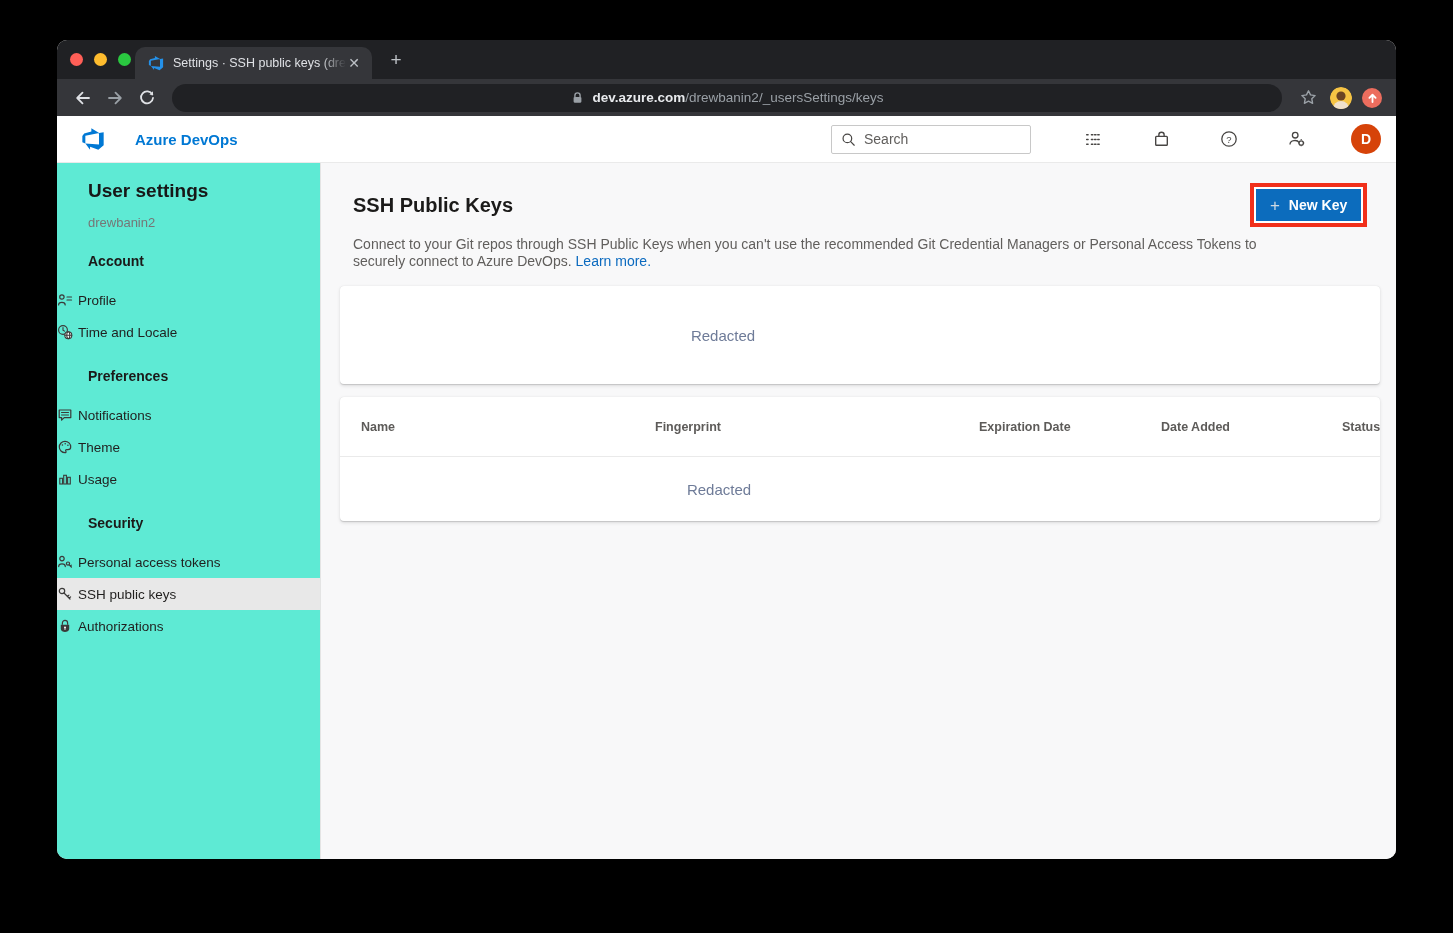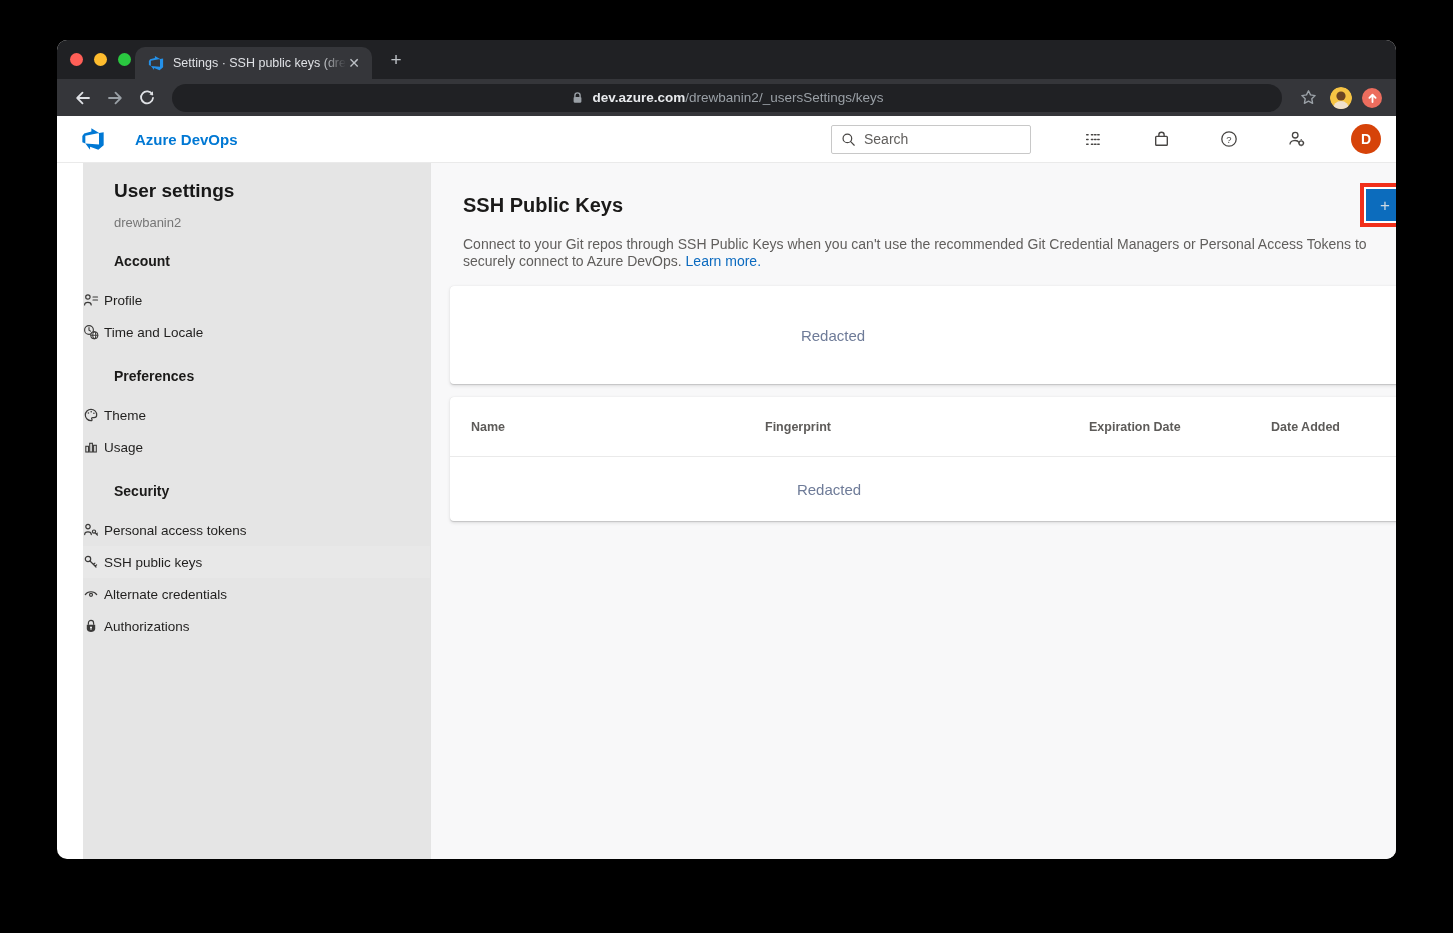--- a/index.html
+++ b/index.html
@@ -33,21 +33,21 @@
   .brand-label { color:#0078d4; font-size:15px; font-weight:700; margin-left:10px; }
   .spacer { flex:1; }
   .searchbox { width:200px; height:29px; border:1px solid #c8c8c8; border-radius:2px; display:flex; align-items:center; padding:0 9px; margin-right:18px; }
   .searchbox input { border:none; outline:none; width:100%; font-size:14px; color:#323130; margin-left:8px; font-family:"Liberation Sans", sans-serif; background:transparent; }
   .searchbox input::placeholder { color:#605e5c; }
   .hd-ic { width:32px; height:32px; display:flex; align-items:center; justify-content:center; margin:0 8px; }
   .avatar-d { width:30px; height:30px; border-radius:50%; background:#d64309; color:#fff; font-size:14px; font-weight:700; display:flex; align-items:center; justify-content:center; margin-left:10px; }
 
   
   .bodyrow { display:flex; height:696px; }
-  .sidebar { width:348px; background:#e5e5e5; border-right:1px solid #e4e4e4; padding-top:16px; flex:none;margin-left:26px; }
+  .sidebar { width:264px; background:#5eead4; border-right:1px solid #e4e4e4; padding-top:16px; flex:none; }
   .sb-title { margin:0 0 0 31px; font-size:19px; font-weight:700; color:#171717; line-height:24px; }
   .sb-sub { margin:11px 0 0 31px; font-size:13px; color:#767676; line-height:17px; }
   .sb-section { margin:19px 0 14px 31px; font-size:14px; font-weight:700; color:#1b1a19; line-height:18px; }
   .sb-section.first { margin-top:21px; }
   .sb-item { height:32px; display:flex; align-items:center; cursor:pointer; }
   .sb-item.selected { background:#e8e8e8; }
   .sb-item .ic { width:16px; height:16px; flex:none; display:flex; }
   .sb-item .lbl { margin-left:5px; font-size:13.5px; color:#201f1e; }
 
   .main { flex:1; background:#f8f8f9; padding:20px 19px 0 19px; position:relative; }
@@ -209,20 +209,29 @@
                 <ellipse cx="11.3" cy="11.3" rx="1.5" ry="3.5"></ellipse>
                 <path d="M7.9 11.3h6.8"></path>
               </svg>
         </span>
         <span class="lbl">Time and Locale</span>
       </div>
 
       <div class="sb-section">Preferences</div>
       <div class="sb-item">
         <span class="ic">
+          <svg width="16" height="16" viewBox="0 0 16 16" fill="none" stroke="#3b3a39" stroke-width="1.2" stroke-linejoin="round">
+                <path d="M2.2 3h11.6v7.6H7.2L4.6 13.2v-2.6H2.2z"></path>
+                <path d="M4.5 5.5h7M4.5 8h7" stroke-linecap="round" stroke-width="1"></path>
+              </svg>
+        </span>
+        <span class="lbl">Notifications</span>
+      </div>
+      <div class="sb-item">
+        <span class="ic">
           <svg width="16" height="16" viewBox="0 0 16 16" fill="none" stroke="#3b3a39" stroke-width="1.2">
                 <path d="M8 2.3a5.7 5.7 0 1 0 0 11.4c1.1 0 1.3-.9.8-1.5-.5-.7-.1-1.6 1-1.6h1.2c1.5 0 2.7-1.2 2.7-2.7A5.7 5.7 0 0 0 8 2.3z"></path>
                 <circle cx="5.4" cy="6" r=".8" fill="#3b3a39" stroke="none"></circle>
                 <circle cx="8.2" cy="4.7" r=".8" fill="#3b3a39" stroke="none"></circle>
                 <circle cx="10.9" cy="6.2" r=".8" fill="#3b3a39" stroke="none"></circle>
               </svg>
         </span>
         <span class="lbl">Theme</span>
       </div>
       <div class="sb-item">
@@ -249,29 +258,20 @@
         <span class="lbl">Personal access tokens</span>
       </div>
       <div class="sb-item selected">
         <span class="ic">
           <svg width="16" height="16" viewBox="0 0 16 16" fill="none" stroke="#3b3a39" stroke-width="1.2" stroke-linecap="round">
                 <circle cx="5" cy="5" r="2.7"></circle>
                 <path d="M7 7l6 6M10.5 10.5l1.4-1.4M12.2 12.2l1.4-1.4"></path>
               </svg>
         </span>
         <span class="lbl">SSH public keys</span>
-      </div>
-      <div class="sb-item">
-        <span class="ic">
-          <svg width="16" height="16" viewBox="0 0 16 16" fill="none" stroke="#3b3a39" stroke-width="1.2" stroke-linecap="round">
-                <path d="M2.3 8.6C4.6 4.8 11.4 4.8 13.7 8.6"></path>
-                <circle cx="8" cy="8.8" r="1.5"></circle>
-              </svg>
-        </span>
-        <span class="lbl">Alternate credentials</span>
       </div>
       <div class="sb-item">
         <span class="ic">
           <svg width="16" height="16" viewBox="0 0 16 16">
                 <path d="M5.4 6.8V4.9a2.6 2.6 0 0 1 5.2 0v1.9" fill="none" stroke="#3b3a39" stroke-width="1.2"></path>
                 <path d="M3.8 6.8h8.4v4.2c0 1.8-2.4 3-4.2 3s-4.2-1.2-4.2-3z" fill="#3b3a39"></path>
                 <circle cx="8" cy="9.6" r="1" fill="#fff"></circle>
                 <path d="M7.6 10.2h.8l.2 1.6H7.4z" fill="#fff"></path>
               </svg>
         </span>

